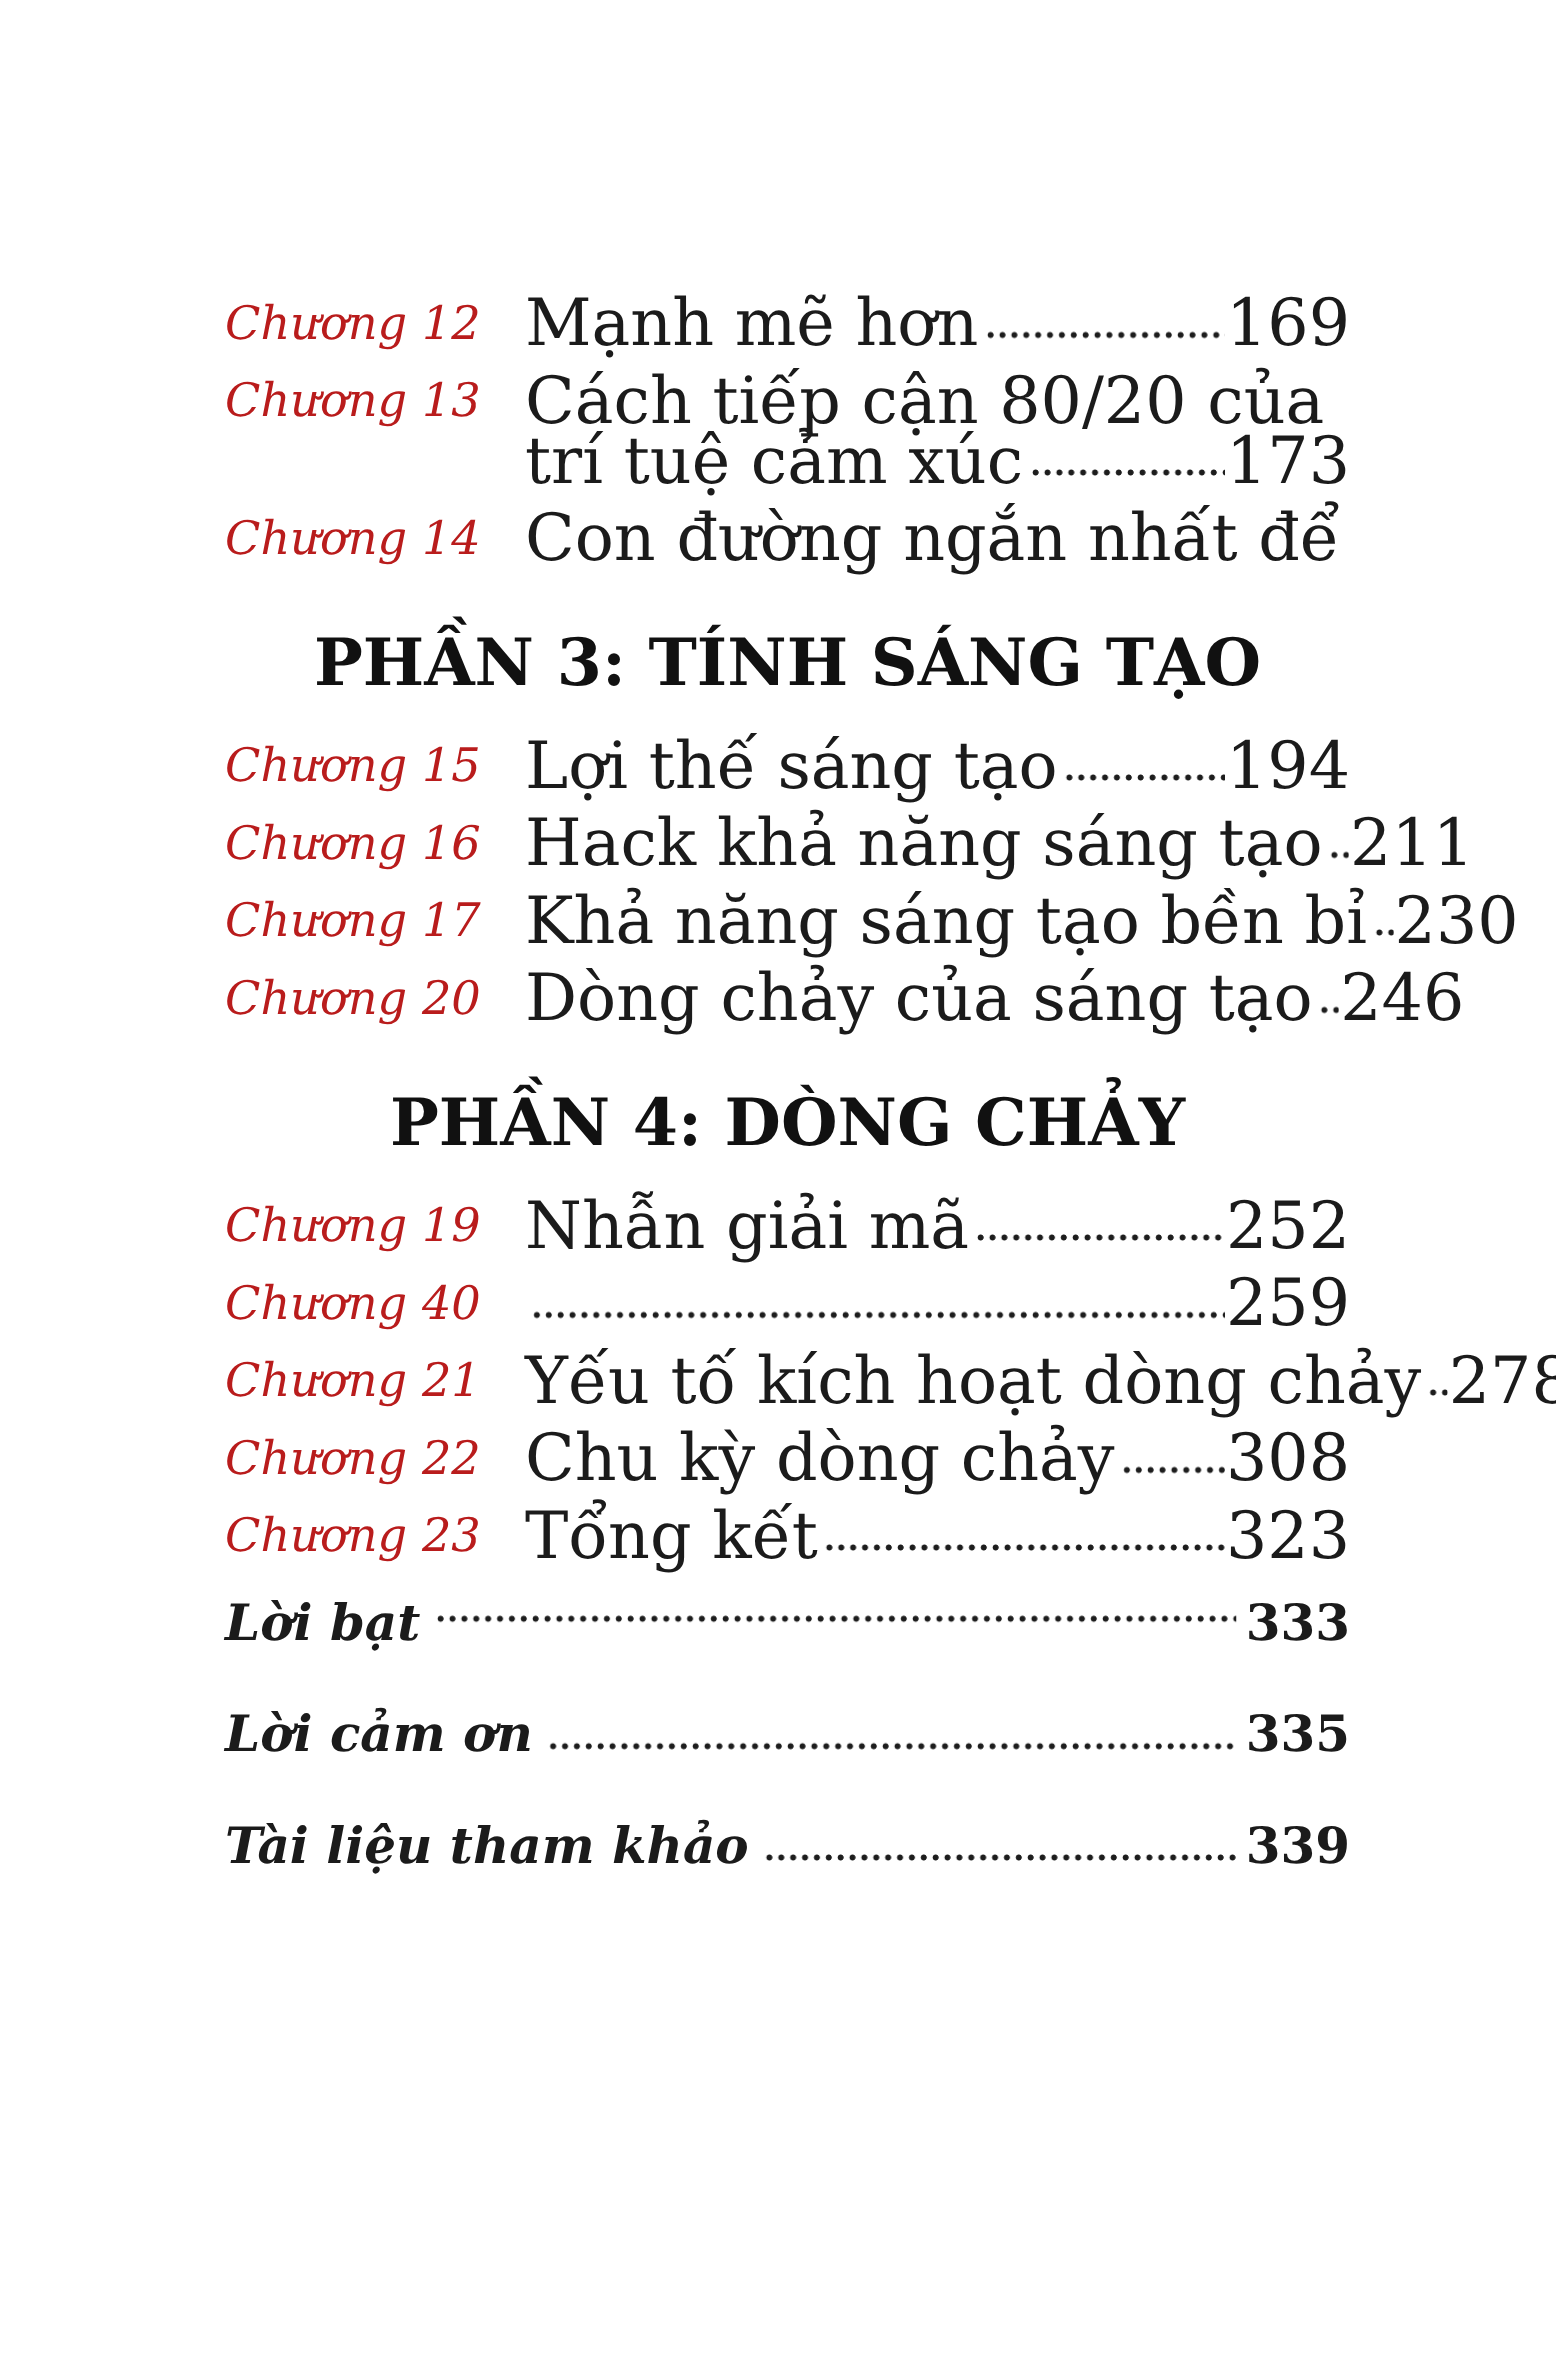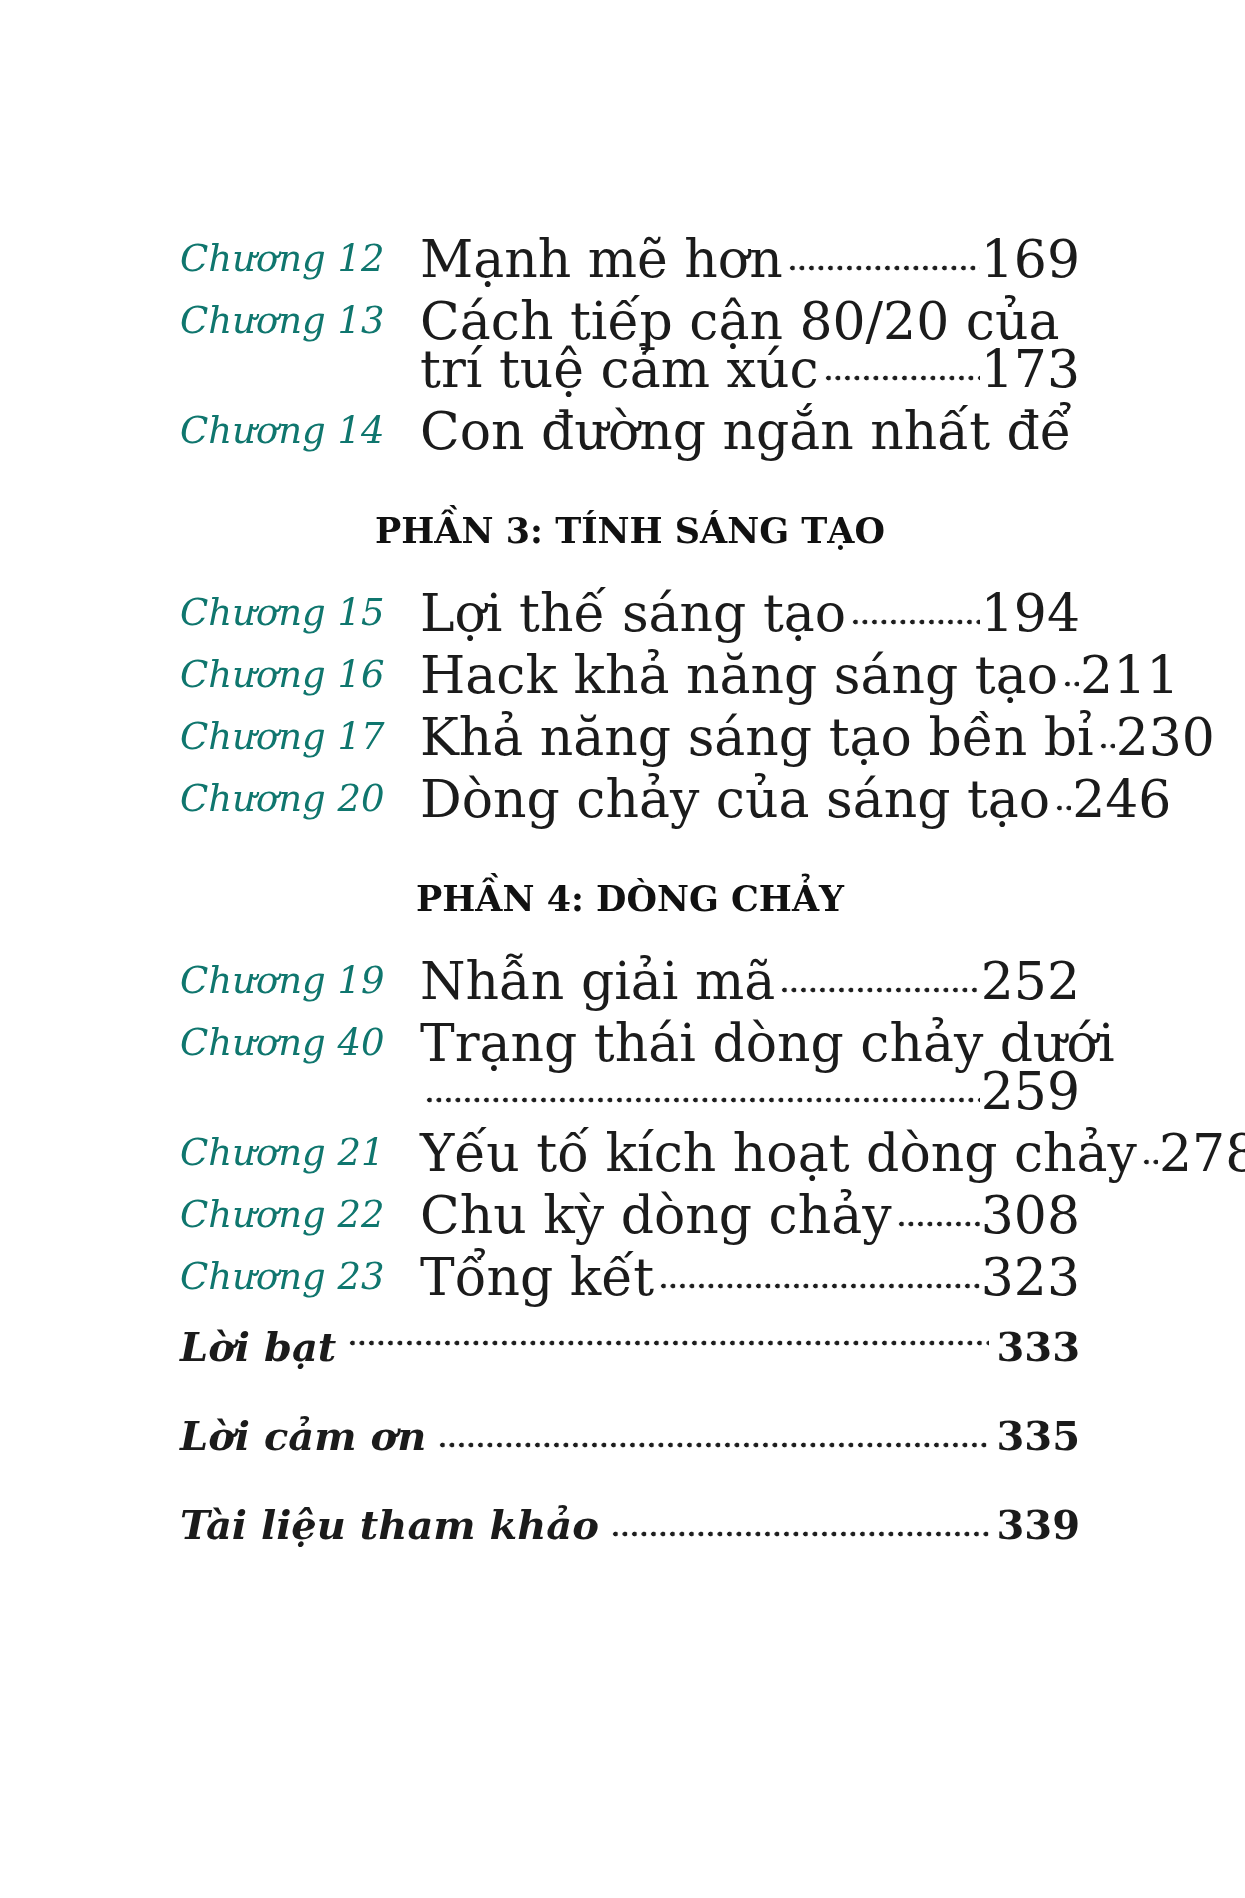--- a/index.html
+++ b/index.html
@@ -18,21 +18,21 @@
     top: 235px;
     width: 900px;
   }
   .entry { display: flex; margin-bottom: 14px; }
   .label {
     flex: 0 0 240px;
     width: 240px;
     font-style: italic;
     font-size: 37px;
     line-height: 48px;
-    color: #0f766e;
+    color: #b91c1c;
     white-space: nowrap;
   }
   .title-block { flex: 1 1 auto; min-width: 0; }
   .line {
     display: flex;
     align-items: flex-end;
     font-size: 52px;
     line-height: 48px;
   }
   .title { white-space: nowrap; }
@@ -43,21 +43,21 @@
     height: 12px;
     margin: 0 1px 9px 5px;
     background-image: radial-gradient(circle at 4.5px 6px, #1d1d1d 2.1px, transparent 2.7px);
     background-size: 9.5px 12px;
     background-repeat: repeat-x;
     background-position: left bottom;
   }
   .heading {
     text-align: center;
     font-weight: bold;
-    font-size: 35px;
+    font-size: 52px;
     line-height: 48px;
     margin: 52px 0 34px 0;
     color: #111111;
     white-space: nowrap;
   }
   .back {
     display: flex;
     align-items: flex-end;
     font-size: 40px;
     line-height: 48px;
@@ -159,24 +159,20 @@
           <div class="line">
     <span class="title">Nhẫn giải mã</span>
     <span class="leader"></span>
     <span class="pagenum">252</span>
   </div>
         </div>
   </div>
       <div class="entry">
     <div class="label">Chương 40</div>
     <div class="title-block">
-          <div class="line no-page">
-    <span class="title">Trạng thái dòng chảy dưới</span>
-
-  </div>
           <div class="line">
     <span class="leader"></span>
     <span class="pagenum">259</span>
   </div>
         </div>
   </div>
       <div class="entry">
     <div class="label">Chương 21</div>
     <div class="title-block">
           <div class="line">

